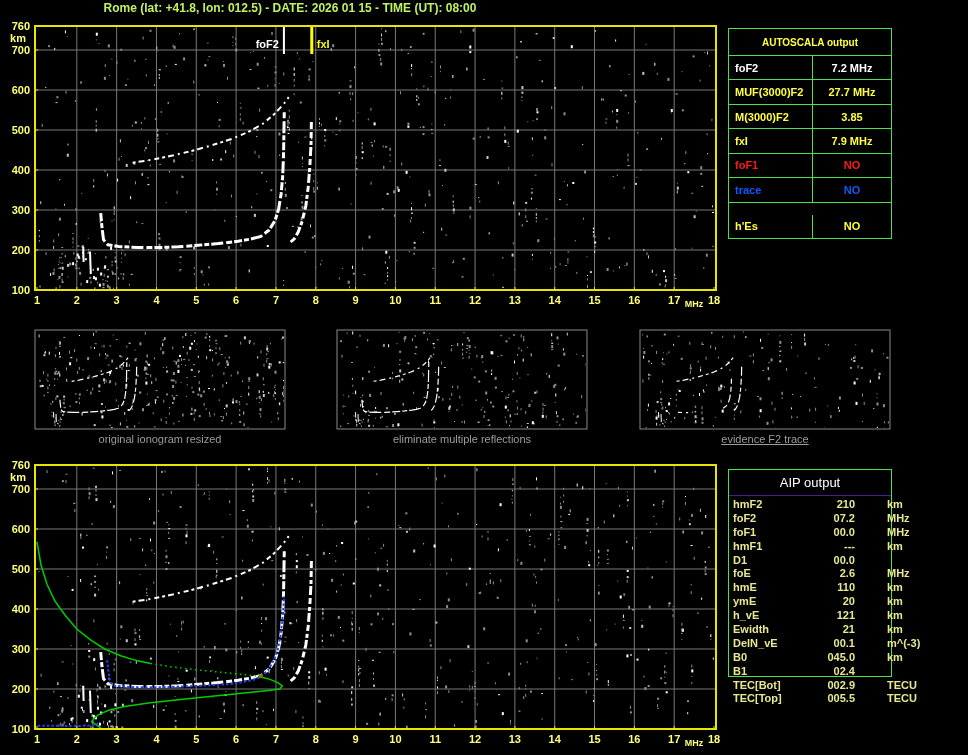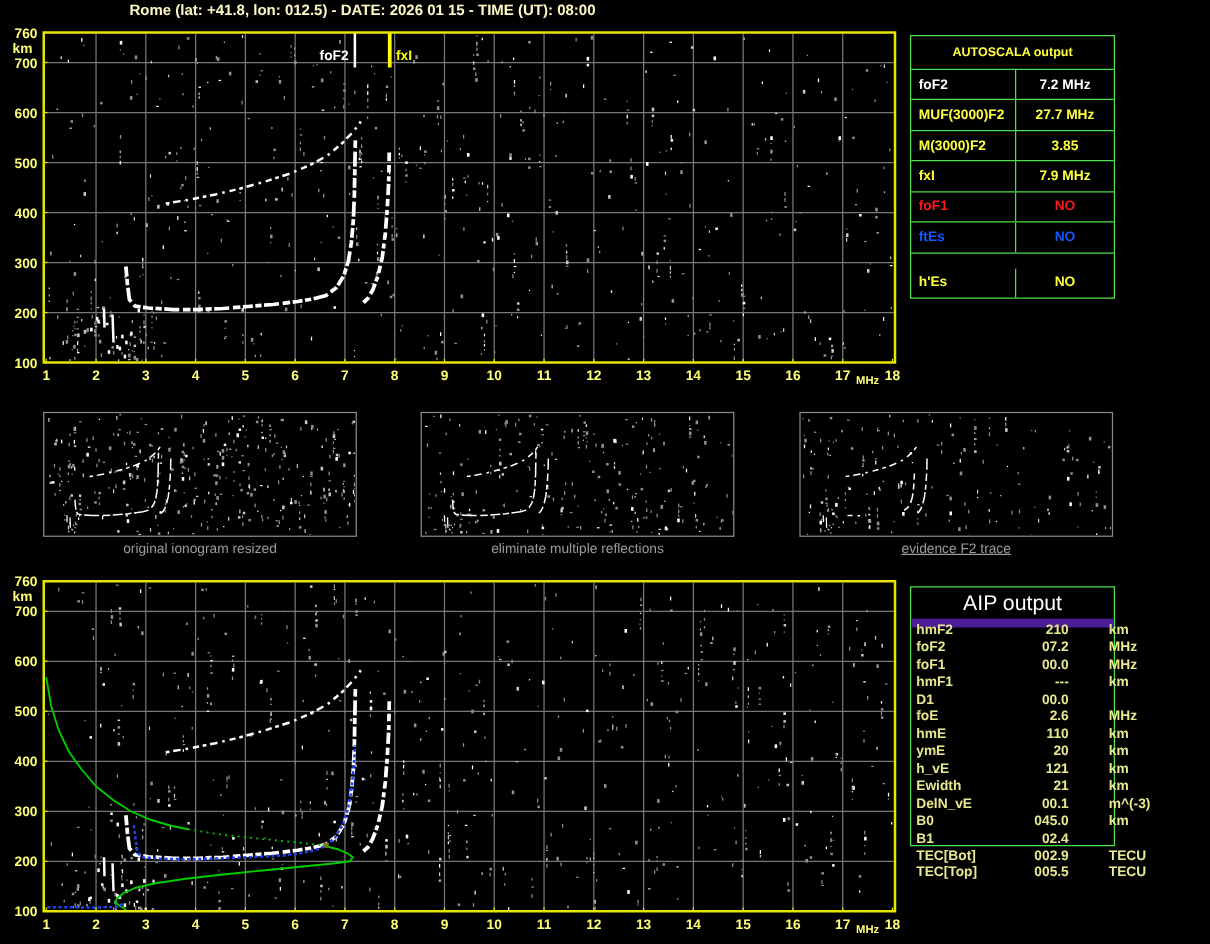--- a/index.html
+++ b/index.html
@@ -1,37 +1,37 @@
 <!DOCTYPE html>
 <html><head>
 <meta charset="utf-8">
 <style>
   html,body{margin:0;padding:0;background:#000;}
   #stage{position:relative;width:968px;height:755px;background:#000;overflow:hidden;
          font-family:"Liberation Sans",sans-serif;}
   #page-title{position:absolute;left:60px;top:1px;width:460px;text-align:center;
-       font-size:12px;font-weight:bold;color:#fef9c3;letter-spacing:0px;}
+       font-size:12px;font-weight:bold;color:#bef264;letter-spacing:0px;}
   svg{position:absolute;left:0;top:0;}
   .caption{position:absolute;top:433px;height:14px;text-align:center;
        font-size:11px;color:#9c9c9c;}
   
   #autoscala-box{position:absolute;left:728px;top:28px;width:164px;height:211px;
        border:1px solid #4ce04c;box-sizing:border-box;display:flex;flex-direction:column;}
   #autoscala-title{flex:0 0 26px;border-bottom:1px solid #4ce04c;display:flex;
        align-items:center;justify-content:center;font-size:10px;font-weight:bold;color:#ffff40;}
   .as-row{flex:1 1 auto;display:flex;border-bottom:1px solid #4ce04c;font-size:11px;font-weight:bold;}
   .as-row:last-child{border-bottom:none;margin-top:12px;}
   .as-label{flex:0 0 84px;border-right:1px solid #4ce04c;display:flex;align-items:center;
        padding-left:6px;box-sizing:border-box;}
   .as-value{flex:1 1 auto;display:flex;align-items:center;justify-content:center;}
   
   #aip-box{position:absolute;left:728px;top:469px;width:164px;height:208px;
        border:1px solid #4ce04c;box-sizing:border-box;}
-  #aip-title{height:25px;border-bottom:7px solid #4c1d95;display:flex;align-items:center;
-       justify-content:center;font-size:17px;color:#ffffff;}
+  #aip-title{height:25px;border-bottom:1px solid #4c1d95;display:flex;align-items:center;
+       justify-content:center;font-size:13px;color:#ffffff;}
   #aip-rows{position:absolute;left:733px;top:497px;width:156px;}
   .aip-row{display:flex;height:13.9px;align-items:center;font-size:11px;font-weight:bold;color:#e8e890;white-space:nowrap;gap:18px;}
   .aip-label{flex:0 0 58px;}
   .aip-value{flex:0 0 46px;text-align:right;}
   .aip-unit{flex:0 0 38px;margin-left:14px;}
   .aip-extra{flex:1 1 auto;margin-left:36px;}
 </style>
 </head>
 <body>
 
@@ -2542,21 +2542,21 @@
         </div>
         <div class="as-row">
           <div class="as-label" style="color: rgb(255, 255, 64);">fxI</div>
           <div class="as-value" style="color: rgb(255, 255, 64);">7.9 MHz</div>
         </div>
         <div class="as-row">
           <div class="as-label" style="color: rgb(255, 24, 24);">foF1</div>
           <div class="as-value" style="color: rgb(255, 24, 24);">NO</div>
         </div>
         <div class="as-row">
-          <div class="as-label" style="color: rgb(18, 87, 255);">ftEs</div>
+          <div class="as-label" style="color: rgb(18, 87, 255);">trace</div>
           <div class="as-value" style="color: rgb(18, 87, 255);">NO</div>
         </div>
         <div class="as-row">
           <div class="as-label" style="color: rgb(255, 255, 64);">h'Es</div>
           <div class="as-value" style="color: rgb(255, 255, 64);">NO</div>
         </div>
       </div>
   </div>
 
   <div id="aip-box">

